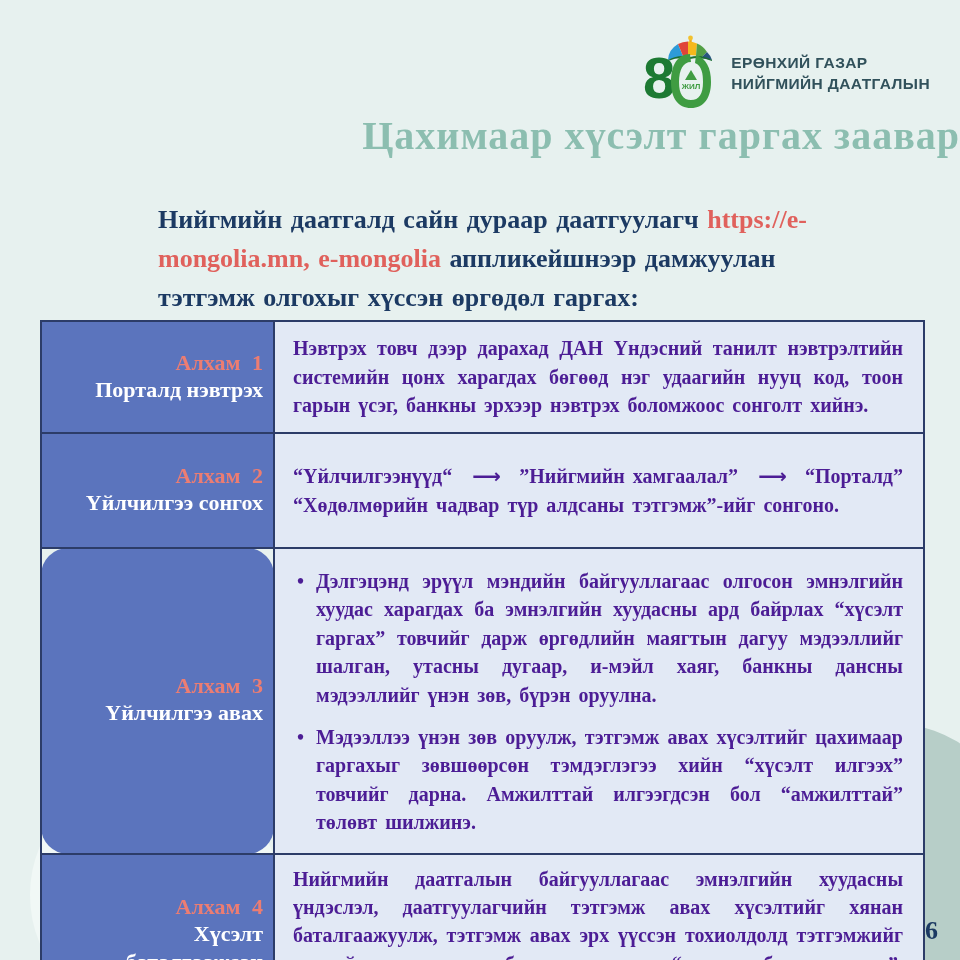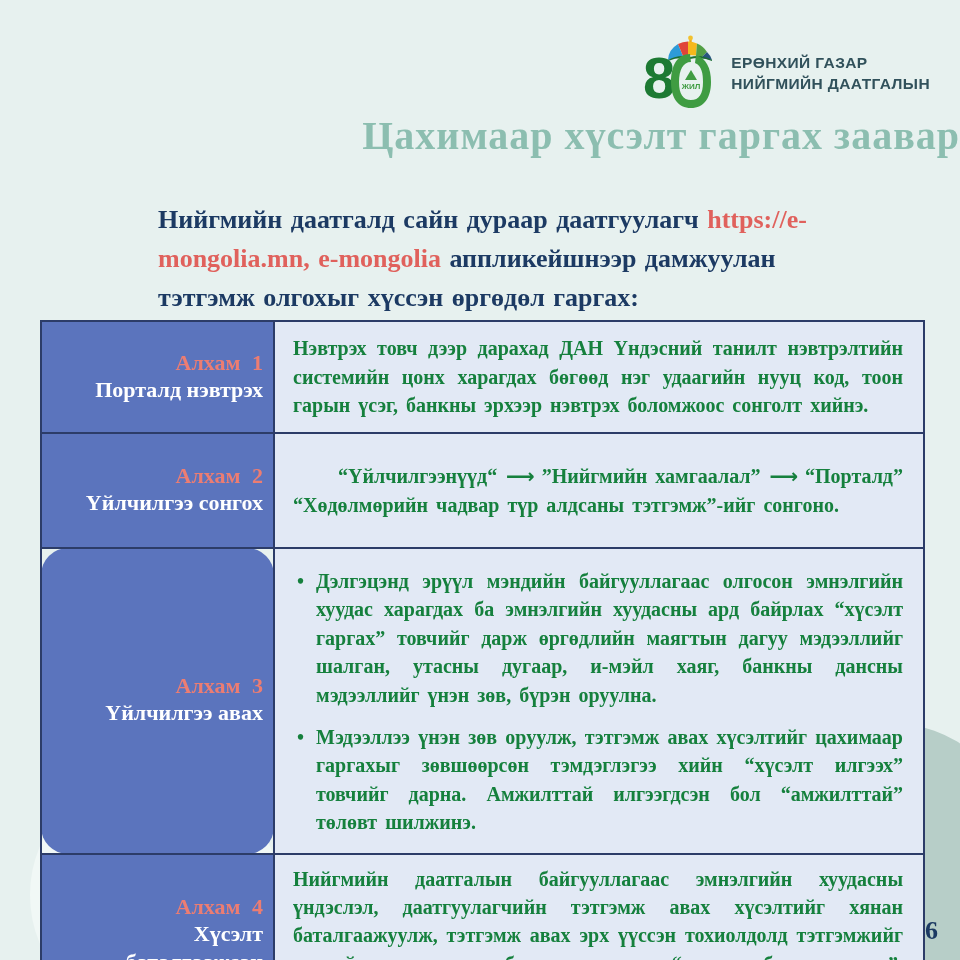--- a/index.html
+++ b/index.html
@@ -45,26 +45,26 @@
     border-collapse:collapse;z-index:1;table-layout:fixed;
   }
   .steps-table td{
     border:2px solid #2c3c68;vertical-align:middle;
   }
   td.step-cell{
     width:211px;background:#5b74bd;text-align:right;padding:6px 10px;
   }
   td.desc-cell{
     background:#e2e9f5;padding:10px 20px 10px 18px;
-    color:#15803d;font-size:20px;font-weight:bold;line-height:1.42;
+    color:#4c1d95;font-size:20px;font-weight:bold;line-height:1.42;
     text-align:justify;word-spacing:3px;
   }
   .step-label{color:#ec7d72;font-size:22px;font-weight:bold;display:block;word-spacing:6px;}
   .step-name{color:#ffffff;font-size:22px;font-weight:bold;display:block;line-height:1.3;}
-  .flow-line{display:flex;justify-content:space-between;align-items:center;flex-wrap:nowrap;margin-left:45px;}
+  .flow-line{display:flex;justify-content:space-between;align-items:center;flex-wrap:nowrap;}
   .flow-arrow{font-family:"DejaVu Sans", sans-serif;font-weight:bold;letter-spacing:-2px;white-space:nowrap;}
   .bullet-item{display:flex;gap:12px;margin:8px 0 14px 4px;}
   .bullet-item:last-child{margin-bottom:6px;}
   .bullet-glyph{flex:0 0 auto;}
   .bullet-text{flex:1 1 auto;text-align:justify;}
   
   .page-number{
     position:absolute;right:22px;bottom:14px;color:#1c3a63;
     font-size:26px;font-weight:bold;z-index:2;
   }

